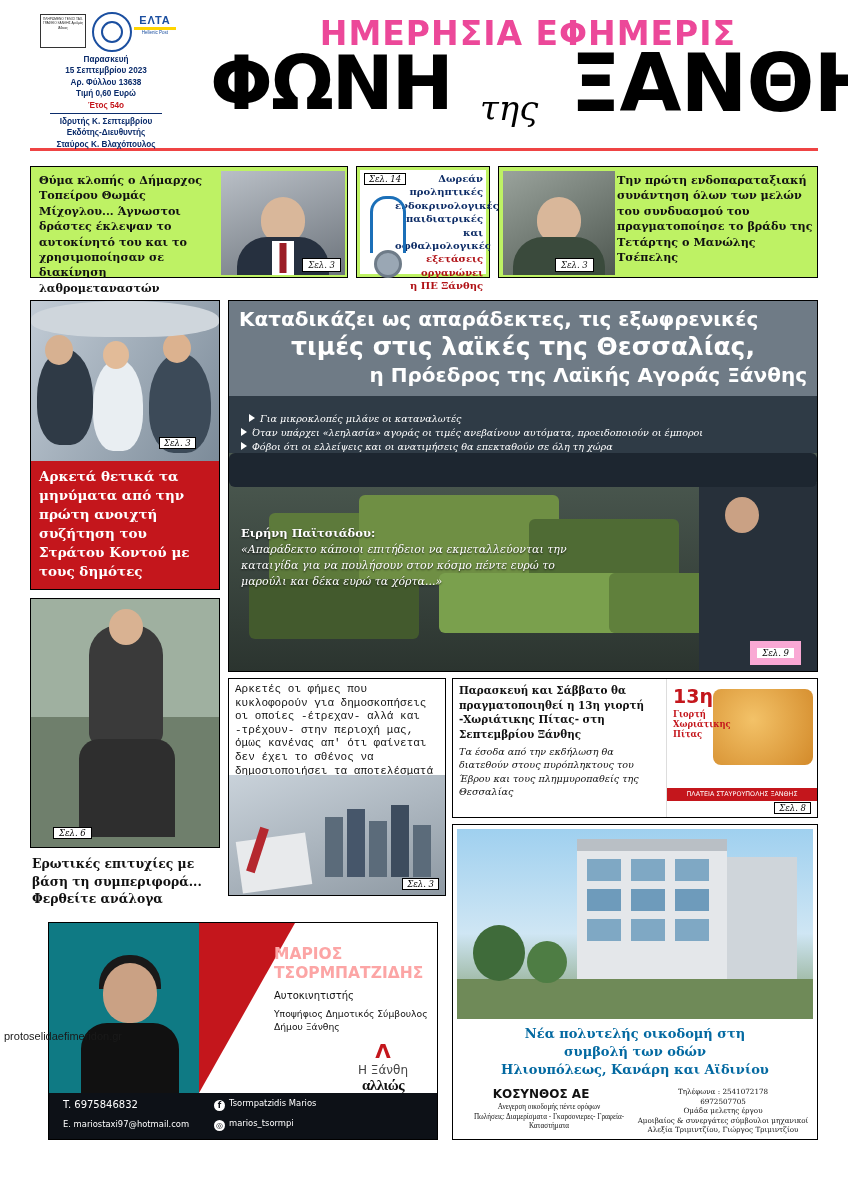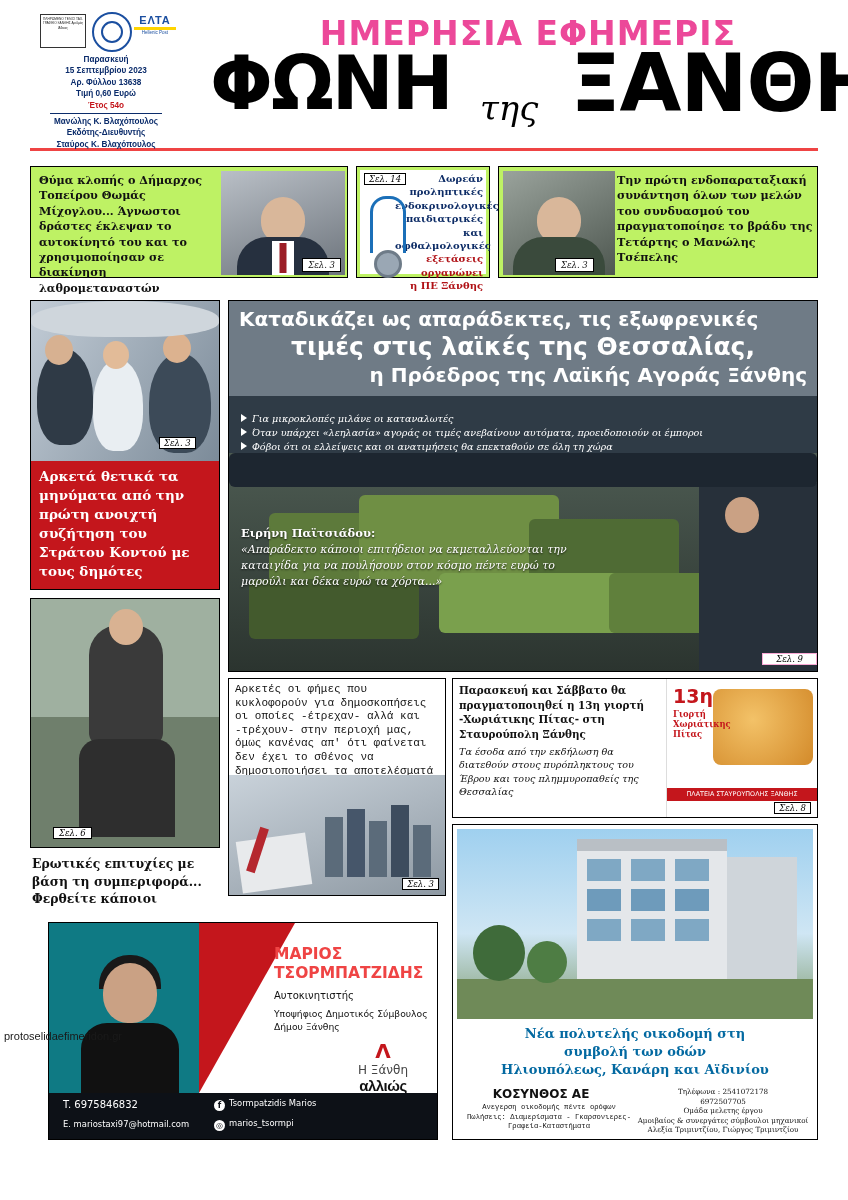--- a/index.html
+++ b/index.html
@@ -66,21 +66,21 @@
   .main .hl{position:absolute;left:0;top:0;width:588px;padding:6px 10px 8px;box-sizing:border-box;background:#6f7b86;color:#fff;font-family:"DejaVu Sans",sans-serif;font-weight:bold;}
   .hl .l1{font-size:20px;line-height:25px;}
   .hl .l2{font-size:25px;line-height:30px;text-align:center;}
   .hl .l3{font-size:20px;line-height:26px;text-align:right;}
   .bul{position:absolute;left:12px;width:560px;font-family:"DejaVu Serif",serif;font-style:italic;font-size:9.6px;color:#fff;}
   .bul .tri{display:inline-block;width:0;height:0;border-left:6px solid #fff;border-top:4px solid transparent;border-bottom:4px solid transparent;margin-right:5px;}
   .market{position:absolute;left:0;top:152px;width:588px;height:218px;background:linear-gradient(180deg,#4d5b52 0%,#2b342f 100%);overflow:hidden;}
   .veg{position:absolute;border-radius:6px;}
   .quote{position:absolute;left:12px;top:224px;width:360px;font-family:"DejaVu Serif",serif;font-size:11px;line-height:16px;color:#fff;font-style:italic;text-shadow:0 1px 2px rgba(0,0,0,.8);}
   .quote .name{font-style:normal;font-weight:bold;font-size:11.5px;}
-  .main .sel9{position:absolute;right:0;bottom:6px;border:1px solid #f9a8d4;background:#fff;font-family:"DejaVu Serif",serif;font-style:italic;font-size:8.5px;padding:0 13px;}
+  .main .sel9{position:absolute;right:16px;bottom:6px;border:7px solid #f9a8d4;background:#fff;font-family:"DejaVu Serif",serif;font-style:italic;font-size:8.5px;padding:0 5px;}
 
   
   .woman{position:absolute;left:30px;top:598px;width:190px;height:250px;border:1px solid #000;box-sizing:border-box;background:linear-gradient(160deg,#cfd8d0,#6b7a6c);overflow:hidden;}
   .woman .sel6{position:absolute;left:22px;bottom:8px;border:1px solid #000;background:#fff;font-family:"DejaVu Serif",serif;font-style:italic;font-size:8.5px;padding:0 5px;}
   .womantxt{position:absolute;left:32px;top:855px;width:190px;font-family:"DejaVu Serif",serif;font-weight:bold;font-size:12.4px;line-height:17.5px;color:#111;}
 
   
   .mid1{position:absolute;left:228px;top:678px;width:218px;height:218px;border:1px solid #000;box-sizing:border-box;background:#fff;overflow:hidden;}
   .mid1 .t{position:absolute;left:6px;top:4px;width:206px;font-family:Liberation Mono, monospace;font-size:11px;line-height:13.6px;color:#111;}
   .mid1 .img{position:absolute;left:0;top:96px;width:216px;height:120px;background:linear-gradient(135deg,#b9c3cc,#7d8891);overflow:hidden;}
@@ -94,45 +94,45 @@
   .ad .num{position:absolute;left:6px;top:6px;font-family:"DejaVu Sans",sans-serif;font-weight:bold;font-size:19px;color:#c4161c;}
   .ad .cap{position:absolute;left:6px;top:30px;width:42px;font-family:"DejaVu Serif",serif;font-weight:bold;font-size:8.4px;line-height:10px;color:#c4161c;}
   .ad .redbar{position:absolute;left:0;bottom:16px;width:150px;height:13px;background:#c4161c;color:#fff;font-size:6.4px;line-height:13px;text-align:center;font-family:"DejaVu Sans",sans-serif;}
   .mid2 .sel8{position:absolute;right:6px;bottom:3px;border:1px solid #000;background:#fff;font-family:"DejaVu Serif",serif;font-style:italic;font-size:8.5px;padding:0 4px;}
 
   
   .build{position:absolute;left:452px;top:824px;width:366px;height:316px;border:1px solid #000;box-sizing:border-box;background:#fff;overflow:hidden;}
   .build .img{position:absolute;left:4px;top:4px;width:356px;height:190px;background:linear-gradient(180deg,#9fd0ef 0%,#cfe6f4 55%,#7e9a6e 100%);overflow:hidden;}
   .bheadline{position:absolute;left:8px;top:200px;width:348px;text-align:center;font-family:"DejaVu Serif",serif;font-weight:bold;font-size:13px;line-height:18px;color:#0369a1;}
   .bcomp{position:absolute;left:8px;top:262px;width:160px;text-align:center;font-family:"DejaVu Sans",sans-serif;font-weight:bold;font-size:12px;color:#111;}
-  .bleft{position:absolute;left:8px;top:278px;width:176px;text-align:center;font-family:Liberation Mono, monospace;font-size:7.2px;line-height:9.6px;color:#111;}
+  .bleft{position:absolute;left:8px;top:278px;width:176px;text-align:center;font-family:Liberation Serif, serif;font-size:7.2px;line-height:9.6px;color:#111;}
   .bright{position:absolute;right:6px;top:262px;width:176px;text-align:center;font-family:"DejaVu Serif",serif;font-size:7.2px;line-height:9.6px;color:#111;}
 
   
   .adcard{position:absolute;left:48px;top:922px;width:390px;height:218px;background:#0d1117;overflow:hidden;border:1px solid #000;box-sizing:border-box;}
   .adcard .teal{position:absolute;left:0;top:0;width:390px;height:170px;background:#0f7a84;}
   .adcard .white{position:absolute;left:150px;top:0;width:240px;height:170px;background:#fff;}
   .adcard .redtri{position:absolute;left:150px;top:0;width:0;height:0;border-left:96px solid #c4161c;border-bottom:170px solid transparent;}
   .adcard .portrait{position:absolute;left:16px;top:28px;width:130px;height:142px;overflow:hidden;}
   .adcard .p-head{position:absolute;left:38px;top:12px;width:54px;height:60px;border-radius:50% 50% 46% 46%;background:#caa184;}
   .adcard .p-hair{position:absolute;left:34px;top:4px;width:62px;height:34px;border-radius:30px 30px 0 0;background:#191919;}
   .adcard .p-body{position:absolute;left:16px;top:72px;width:98px;height:72px;border-radius:26px 26px 0 0;background:#111;}
-  .adcard .nm{position:absolute;left:225px;top:22px;width:160px;font-family:"DejaVu Sans",sans-serif;font-weight:bold;font-size:15.5px;line-height:19px;color:#ef4444;}
+  .adcard .nm{position:absolute;left:225px;top:22px;width:160px;font-family:"DejaVu Sans",sans-serif;font-weight:bold;font-size:15.5px;line-height:19px;color:#fca5a5;}
   .adcard .role{position:absolute;left:225px;top:66px;width:160px;font-family:"DejaVu Sans",sans-serif;font-size:10px;line-height:14px;color:#111;}
   .adcard .sub{position:absolute;left:225px;top:84px;width:170px;font-family:"DejaVu Sans",sans-serif;font-size:9.2px;line-height:13px;color:#111;}
   .adcard .bot{position:absolute;left:0;top:170px;width:390px;height:48px;background:#0d1117;color:#fff;}
   .adcard .ph1{position:absolute;left:14px;top:6px;font-size:10px;color:#fff;font-family:"DejaVu Sans",sans-serif;}
   .adcard .ph2{position:absolute;left:14px;top:26px;font-size:8.4px;color:#fff;font-family:"DejaVu Sans",sans-serif;}
   .adcard .fb{position:absolute;left:165px;top:5px;font-size:8.4px;color:#fff;font-family:"DejaVu Sans",sans-serif;}
   .adcard .ig{position:absolute;left:165px;top:25px;font-size:8.4px;color:#fff;font-family:"DejaVu Sans",sans-serif;}
   .sicon{display:inline-block;width:11px;height:11px;border-radius:50%;background:#fff;color:#0d1117;font-size:8px;line-height:11px;text-align:center;font-weight:bold;vertical-align:-2px;margin-right:4px;}
   .adcard .brand{position:absolute;right:12px;top:116px;width:84px;text-align:center;}
   .adcard .brand .gl{font-family:"DejaVu Sans",sans-serif;font-weight:bold;font-size:20px;color:#c4161c;}
   .adcard .brand .t1{font-family:"DejaVu Sans",sans-serif;font-size:12px;color:#444;}
-  .adcard .brand .t2{font-family:Liberation Sans, sans-serif;font-weight:bold;font-size:15px;color:#111;letter-spacing:-0.5px;}
+  .adcard .brand .t2{font-family:Liberation Serif, serif;font-weight:bold;font-size:15px;color:#111;letter-spacing:-0.5px;}
 
   .watermark{position:absolute;left:4px;top:1030px;font-family:"Liberation Sans",sans-serif;font-size:11px;color:#1a1a1a;}
 </style>
 </head>
 <body>
 
 <div class="page">
 
   <div class="masthead">
     <div class="stamp">ΠΛΗΡΩΜΕΝΟ ΤΕΛΟΣ ΤΑΧ. ΓΡΑΦΕΙΟ ΞΑΝΘΗΣ Αριθμός Άδειας</div>
@@ -144,21 +144,21 @@
       <div class="bar"></div>
       <div class="s">Hellenic Post</div>
     </div>
     <div class="issue">
       <div>Παρασκευή</div>
       <div>15 Σεπτεμβρίου 2023</div>
       <div>Αρ. Φύλλου 13638</div>
       <div>Τιμή 0,60 Ευρώ</div>
       <div class="red">Έτος 54ο</div>
       <div class="line"></div>
-      <div>Μανώλης Κ. Βλαχόπουλος</div>
+      <div>Ιδρυτής Κ. Σεπτεμβρίου</div>
       <div>Εκδότης-Διευθυντής</div>
       <div>Σταύρος Κ. Βλαχόπουλος</div>
     </div>
     <div class="title-top">ΗΜΕΡΗΣΙΑ ΕΦΗΜΕΡΙΣ</div>
     <div class="title-main">
       <div class="tm-fon">ΦΩΝΗ</div>
       <div class="tm-tis">της</div>
       <div class="tm-xan">ΞΑΝΘΗΣ</div>
     </div>
   </div>
@@ -215,21 +215,21 @@
     <div class="selbox">Σελ. 3</div>
     <div class="txt">Αρκετά θετικά τα μηνύματα από την πρώτη ανοιχτή συζήτηση του Στράτου Κοντού με τους δημότες</div>
   </div>
 
   <div class="main">
     <div class="hl">
       <div class="l1">Καταδικάζει ως απαράδεκτες, τις εξωφρενικές</div>
       <div class="l2">τιμές στις λαϊκές της Θεσσαλίας,</div>
       <div class="l3">η Πρόεδρος της Λαϊκής Αγοράς Ξάνθης</div>
     </div>
-    <div class="bul" style="top:112px;"><span class="tri"></span><span>Για μικροκλοπές μιλάνε οι καταναλωτές</span></div>
+    <div class="bul" style="top:112px;margin-left:8px;"><span class="tri"></span><span>Για μικροκλοπές μιλάνε οι καταναλωτές</span></div>
     <div class="bul" style="top:126px;"><span class="tri"></span><span>Όταν υπάρχει «λεηλασία» αγοράς οι τιμές ανεβαίνουν αυτόματα, προειδοποιούν οι έμποροι</span></div>
     <div class="bul" style="top:140px;"><span class="tri"></span><span>Φόβοι ότι οι ελλείψεις και οι ανατιμήσεις θα επεκταθούν σε όλη τη χώρα</span></div>
 
     <div class="market">
       <div class="veg" style="left:40px;top:60px;width:180px;height:70px;background:#5d7a3b;"></div>
       <div class="veg" style="left:130px;top:42px;width:200px;height:90px;background:#6f8f44;"></div>
       <div class="veg" style="left:300px;top:66px;width:150px;height:70px;background:#4f6b34;"></div>
       <div class="veg" style="left:210px;top:120px;width:180px;height:60px;background:#7aa04d;"></div>
       <div class="veg" style="left:20px;top:126px;width:170px;height:60px;background:#435a2d;"></div>
       <div class="veg" style="left:380px;top:120px;width:120px;height:60px;background:#60803c;"></div>
@@ -245,39 +245,39 @@
   </div>
 
   <div class="woman">
     <div style="position:absolute;left:0;top:0;width:188px;height:118px;background:#9fb0a0;"></div>
     <div style="position:absolute;left:0;top:118px;width:188px;height:130px;background:#6f7f6c;"></div>
     <div style="position:absolute;left:58px;top:26px;width:74px;height:120px;background:#3a3a3a;border-radius:30px 30px 12px 12px;"></div>
     <div style="position:absolute;left:78px;top:10px;width:34px;height:36px;background:#d9b292;border-radius:50%;"></div>
     <div style="position:absolute;left:48px;top:140px;width:96px;height:98px;background:#2e2e2e;border-radius:20px 20px 0 0;"></div>
     <div class="sel6">Σελ. 6</div>
   </div>
-  <div class="womantxt">Ερωτικές επιτυχίες με βάση τη συμπεριφορά... Φερθείτε κάποιοι</div>
+  <div class="womantxt">Ερωτικές επιτυχίες με βάση τη συμπεριφορά... Φερθείτε ανάλογα</div>
 
   <div class="mid1">
     <div class="t">Αρκετές οι φήμες που κυκλοφορούν για δημοσκοπήσεις οι οποίες -έτρεχαν- αλλά και -τρέχουν- στην περιοχή μας, όμως κανένας απ' ότι φαίνεται δεν έχει το σθένος να δημοσιοποιήσει τα αποτελέσματά τους</div>
     <div class="img">
       <div style="position:absolute;left:0;top:0;width:216px;height:120px;background:linear-gradient(160deg,#c9d2da,#8e99a3);"></div>
       <div style="position:absolute;left:10px;top:62px;width:70px;height:52px;background:#e8eaec;transform:rotate(-8deg);"></div>
       <div style="position:absolute;left:24px;top:52px;width:9px;height:46px;background:#b5282f;transform:rotate(18deg);"></div>
       <div style="position:absolute;left:96px;top:42px;width:18px;height:60px;background:#5b6b7a;"></div>
       <div style="position:absolute;left:118px;top:34px;width:18px;height:68px;background:#46566a;"></div>
       <div style="position:absolute;left:140px;top:46px;width:18px;height:56px;background:#5b6b7a;"></div>
       <div style="position:absolute;left:162px;top:30px;width:18px;height:72px;background:#3d4c5e;"></div>
       <div style="position:absolute;left:184px;top:50px;width:18px;height:52px;background:#5b6b7a;"></div>
     </div>
     <div class="sel3">Σελ. 3</div>
   </div>
 
   <div class="mid2">
-    <div class="t">Παρασκευή και Σάββατο θα πραγματοποιηθεί η 13η γιορτή -Χωριάτικης Πίτας- στη Σταυρούπολη Ξάνθης</div>
+    <div class="t">Παρασκευή και Σάββατο θα πραγματοποιηθεί η 13η γιορτή -Χωριάτικης Πίτας- στη Σεπτεμβρίου Ξάνθης</div>
     <div class="t2">Τα έσοδα από την εκδήλωση θα διατεθούν στους πυρόπληκτους του Έβρου και τους πλημμυροπαθείς της Θεσσαλίας</div>
     <div class="ad">
       <div class="pie"></div>
       <div class="num">13η</div>
       <div class="cap">Γιορτή Χωριάτικης Πίτας</div>
       <div class="redbar">ΠΛΑΤΕΙΑ ΣΤΑΥΡΟΥΠΟΛΗΣ ΞΑΝΘΗΣ</div>
     </div>
     <div class="sel8">Σελ. 8</div>
   </div>
 

